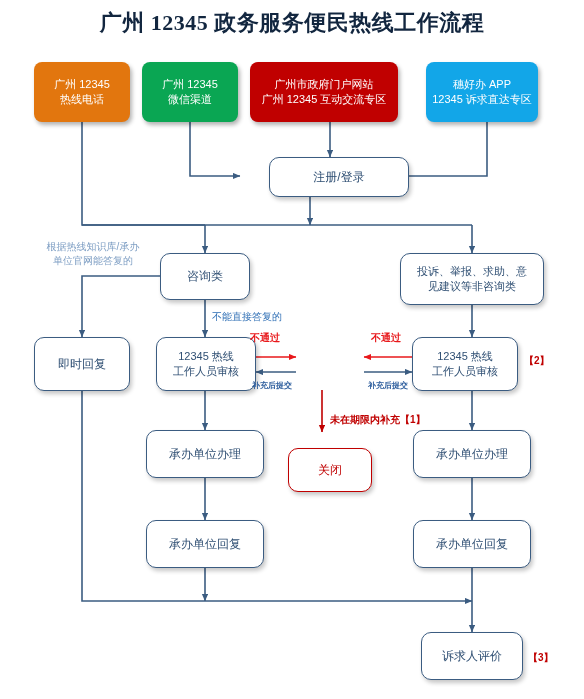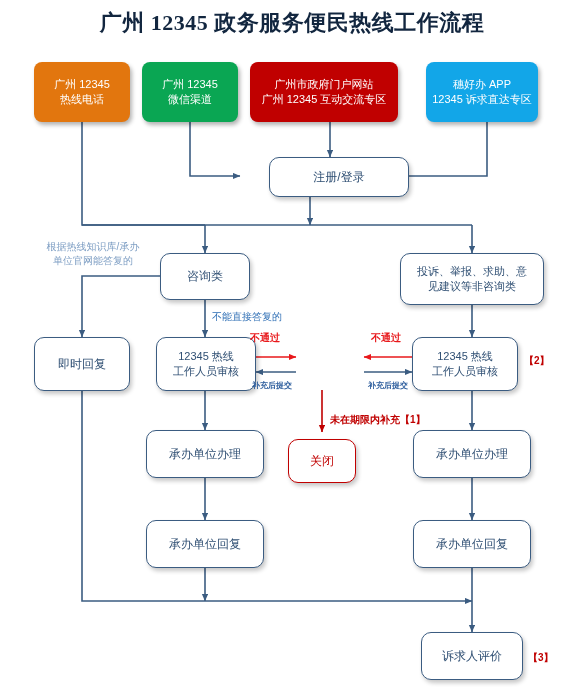--- a/index.html
+++ b/index.html
@@ -214,21 +214,21 @@
     <span>12345 热线
 工作人员审核</span>
   </div>
 
 
   <div class="node proc" style="left:412px; top:337px; width:106px; height:54px; font-size:11px;">
     <span>12345 热线
 工作人员审核</span>
   </div>
 
-  <div class="node proc danger" style="left:288px; top:439px; width:68px; height:44px;">
+  <div class="node proc danger" style="left:288px; top:448px; width:84px; height:44px;">
     <span>关闭</span>
   </div>
 
   <div class="node proc" style="left:146px; top:430px; width:118px; height:48px;">
     <span>承办单位办理</span>
   </div>
 
   <div class="node proc" style="left:146px; top:520px; width:118px; height:48px;">
     <span>承办单位回复</span>
   </div>

